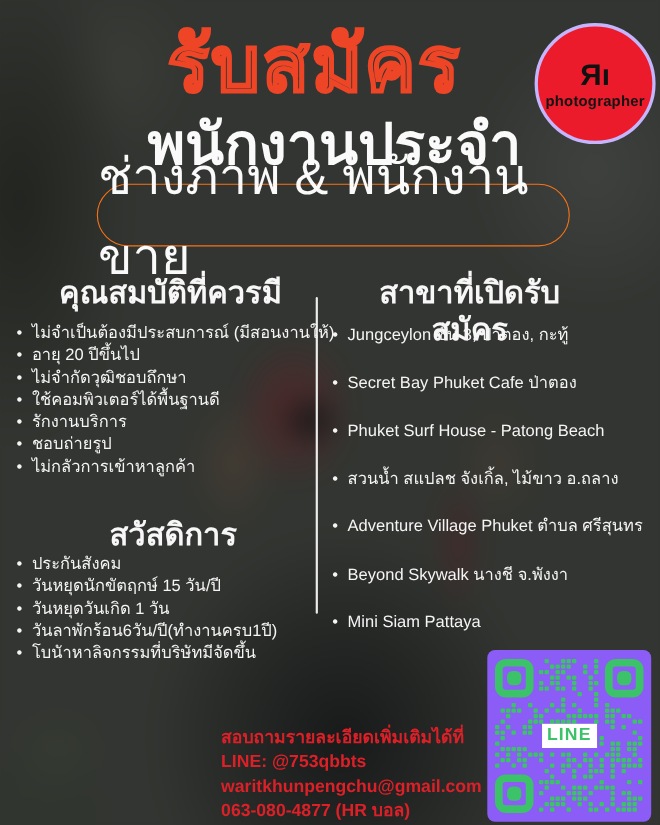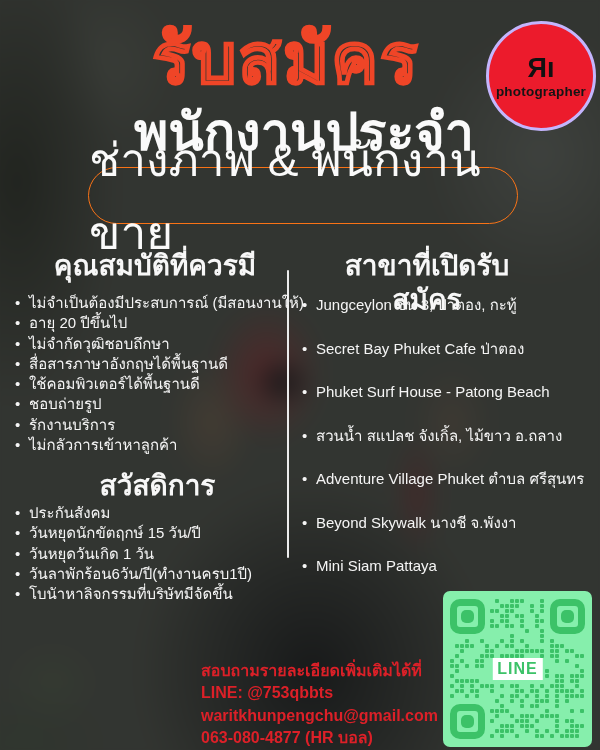--- a/index.html
+++ b/index.html
@@ -73,21 +73,21 @@
   .list-benefit li{line-height:20.3px;}
   .list-branch{left:302px;top:295px;width:296px;font-size:15px;}
   .list-branch li{line-height:20px;margin-bottom:23.5px;}
 
   
   .contact{position:absolute;left:201px;top:660px;font-size:16px;line-height:22.4px;font-weight:600;color:#dc2028;}
 
   
   .qr{
     position:absolute;left:443px;top:591px;width:149px;height:156px;
-    background:#86efac;border-radius:7px;box-sizing:border-box;
+    background:#8b5cf6;border-radius:7px;box-sizing:border-box;
   }
   .qr-grid{position:absolute;left:7px;top:8px;width:135px;height:140px;}
   .qr-cell{position:absolute;width:4px;height:4px;background:#3cc268;border-radius:1px;}
   .finder{position:absolute;width:35px;height:35px;border:7px solid #3cc268;border-radius:10px;box-sizing:border-box;}
   .finder::after{content:"";position:absolute;inset:4px;background:#3cc268;border-radius:5px;}
   .finder-tl{left:7px;top:8px;}
   .finder-tr{right:7px;top:8px;}
   .finder-bl{left:7px;bottom:8px;}
   .qr-label{
     position:absolute;left:50%;top:50%;transform:translate(-50%,-50%);
@@ -118,24 +118,23 @@
     <div class="heading heading-qual">คุณสมบัติที่ควรมี</div>
     <div class="heading heading-branch">สาขาที่เปิดรับสมัคร</div>
     <div class="heading heading-benefit">สวัสดิการ</div>
 
     <div class="divider"></div>
 
     <ul class="plist list-qual">
         <li>ไม่จำเป็นต้องมีประสบการณ์ (มีสอนงานให้)</li>
         <li>อายุ 20 ปีขึ้นไป</li>
         <li>ไม่จำกัดวุฒิชอบถึกษา</li>
-        <li>สื่อสารภาษาอังกฤษได้พื้นฐานดี</li>
         <li>ใช้คอมพิวเตอร์ได้พื้นฐานดี</li>
+        <li>รักงานบริการ</li>
         <li>ชอบถ่ายรูป</li>
-        <li>รักงานบริการ</li>
         <li>ไม่กลัวการเข้าหาลูกค้า</li>
       </ul>
     <ul class="plist list-benefit">
         <li>ประกันสังคม</li>
         <li>วันหยุดนักขัตฤกษ์ 15 วัน/ปี</li>
         <li>วันหยุดวันเกิด 1 วัน</li>
         <li>วันลาพักร้อน6วัน/ปี(ทำงานครบ1ปี)</li>
         <li>โบนัาหาลิจกรรมที่บริษัทมีจัดขึ้น</li>
       </ul>
     <ul class="plist list-branch">

